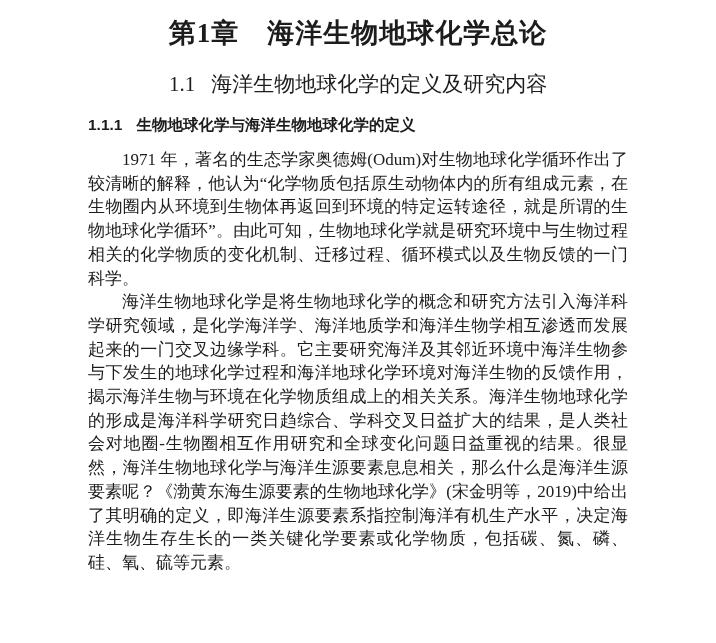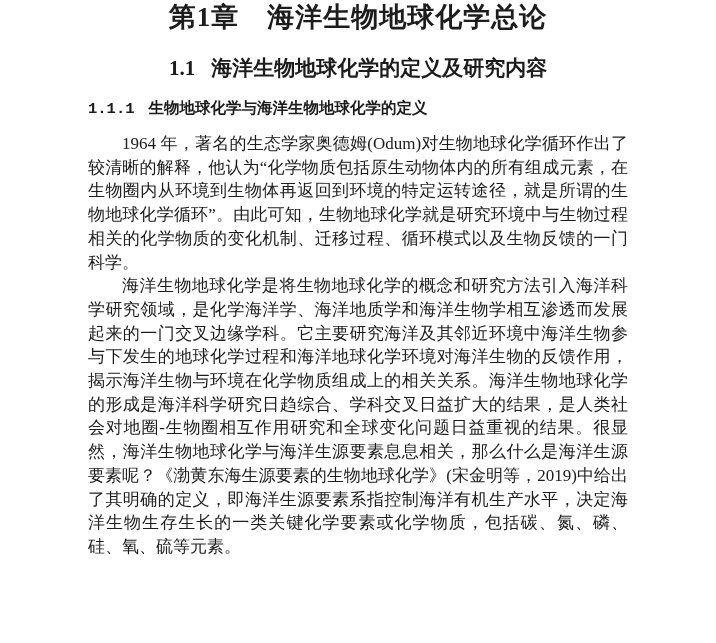--- a/index.html
+++ b/index.html
@@ -16,47 +16,48 @@
   }
   .page {
     box-sizing: border-box;
     width: 716px;
     height: 643px;
     padding: 0 88px;
     overflow: hidden;
   }
   .chapter-title {
     margin: 0;
+    padding-top: 16px;
     font-size: 27px;
     line-height: 34px;
     font-weight: bold;
     text-align: center;
     letter-spacing: 1px;
   }
   .abstract {
     margin: 15px 0 0 0;
     font-size: 17px;
     line-height: 26px;
     text-indent: 2em;
     text-align: justify;
     font-style: italic;
   }
   .section-title {
     margin: 20px 0 0 0;
     font-size: 21px;
     line-height: 28px;
-    font-weight: bold;
+    font-weight: normal;
     text-align: center;
   }
   .section-title .sec-num {
     margin-right: 16px;
   }
   .subsection-title {
     margin: 17px 0 0 0;
-    font-family: Liberation Mono, monospace;
+    font-family: Liberation Sans, sans-serif;
     font-size: 15.5px;
     line-height: 20px;
     font-weight: bold;
     text-align: left;
   }
   .subsection-title .sub-num {
     margin-right: 14px;
   }
   .body-text {
     margin-top: 13px;
@@ -79,18 +80,18 @@
 
   <h2 class="section-title">
     <span class="sec-num">1.1</span><span>海洋生物地球化学的定义及研究内容</span>
   </h2>
 
   <h3 class="subsection-title">
     <span class="sub-num">1.1.1</span><span>生物地球化学与海洋生物地球化学的定义</span>
   </h3>
 
   <div class="body-text">
-    <p class="body-para">1964 年，著名的生态学家奥德姆(Odum)对生物地球化学循环作出了较清晰的解释，他认为“化学物质包括原生动物体内的所有组成元素，在生物圈内从环境到生物体再返回到环境的特定运转途径，就是所谓的生物地球化学循环”。由此可知，生物地球化学就是研究环境中与生物过程相关的化学物质的变化机制、迁移过程、循环模式以及生物反馈的一门科学。</p>
+    <p class="body-para">1971 年，著名的生态学家奥德姆(Odum)对生物地球化学循环作出了较清晰的解释，他认为“化学物质包括原生动物体内的所有组成元素，在生物圈内从环境到生物体再返回到环境的特定运转途径，就是所谓的生物地球化学循环”。由此可知，生物地球化学就是研究环境中与生物过程相关的化学物质的变化机制、迁移过程、循环模式以及生物反馈的一门科学。</p>
     <p class="body-para">海洋生物地球化学是将生物地球化学的概念和研究方法引入海洋科学研究领域，是化学海洋学、海洋地质学和海洋生物学相互渗透而发展起来的一门交叉边缘学科。它主要研究海洋及其邻近环境中海洋生物参与下发生的地球化学过程和海洋地球化学环境对海洋生物的反馈作用，揭示海洋生物与环境在化学物质组成上的相关关系。海洋生物地球化学的形成是海洋科学研究日趋综合、学科交叉日益扩大的结果，是人类社会对地圈-生物圈相互作用研究和全球变化问题日益重视的结果。很显然，海洋生物地球化学与海洋生源要素息息相关，那么什么是海洋生源要素呢？《渤黄东海生源要素的生物地球化学》(宋金明等，2019)中给出了其明确的定义，即海洋生源要素系指控制海洋有机生产水平，决定海洋生物生存生长的一类关键化学要素或化学物质，包括碳、氮、磷、硅、氧、硫等元素。</p>
 
   </div>
 
 </div>
 
 </body></html>

